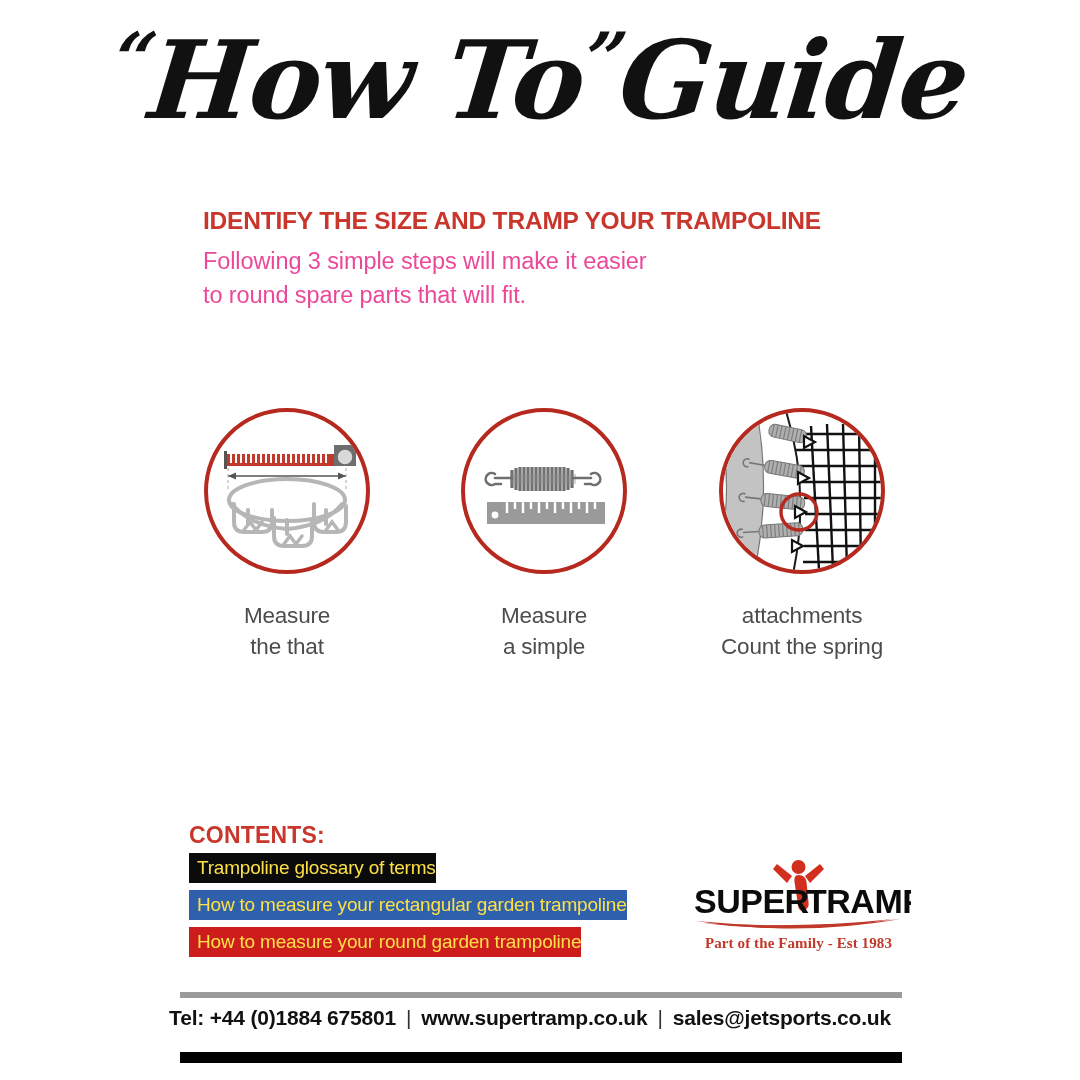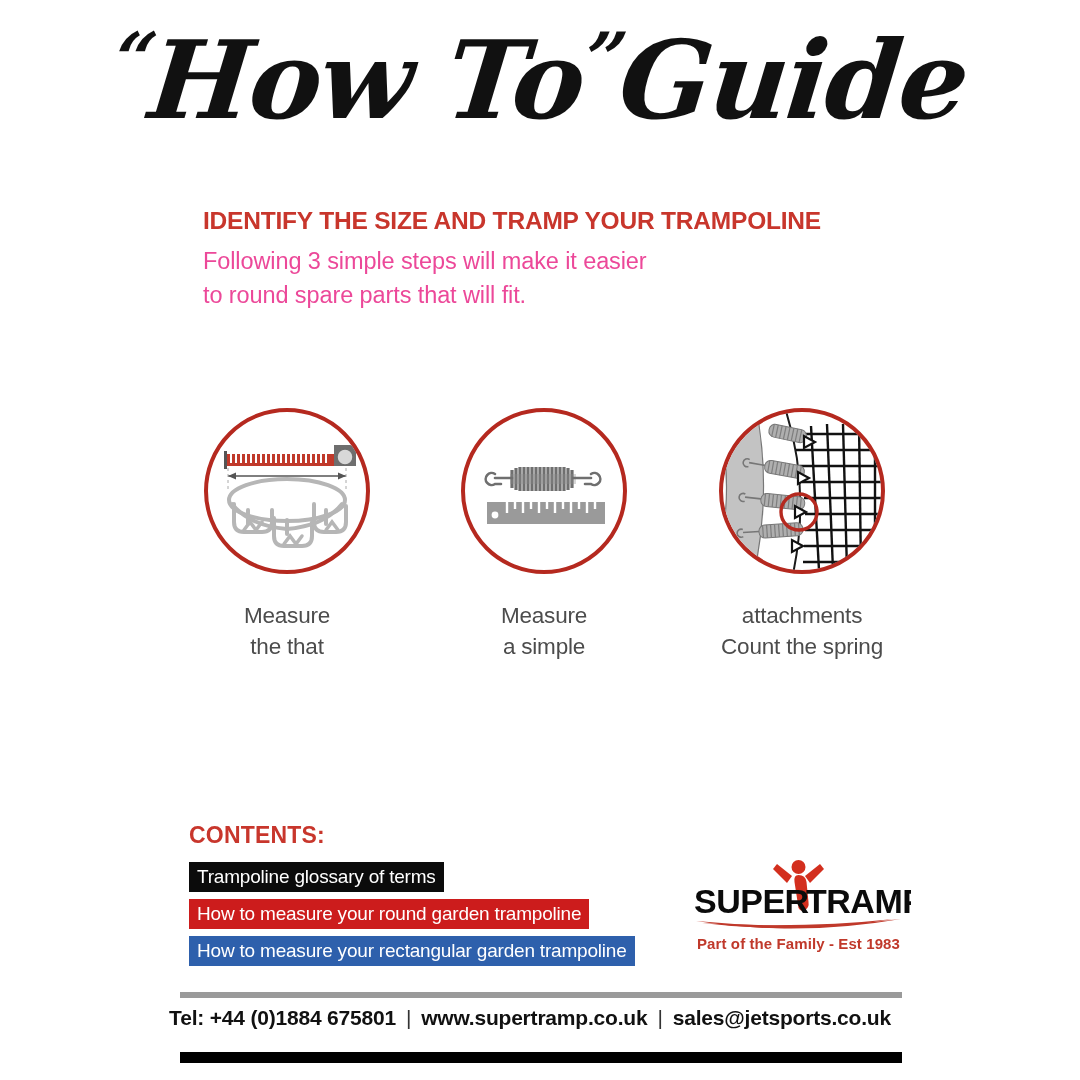--- a/index.html
+++ b/index.html
@@ -71,49 +71,50 @@
     letter-spacing: -0.2px;
   }
 
   
   .contents { position: absolute; left: 189px; top: 822px; }
   .contents-title {
     color: #C8362C;
     font-size: 23px;
     font-weight: 700;
     letter-spacing: 0.2px;
-    margin-bottom: 13px;
+    margin-bottom: 4px;
   }
   .bar {
     display: block;
     width: -moz-fit-content;
     width: fit-content;
-    color: #ffffff;
+    color: #fde047;
     font-size: 19px;
     line-height: 25px;
-    padding: 2px 8px 3px 8px;
+    padding: 2px 0 3px 8px;
     margin-bottom: 7px;
     letter-spacing: -0.2px;
     white-space: nowrap;
   }
   .bar.black { background: #0B0B0B; }
   .bar.red   { background: #CC1C1C; }
   .bar.blue  { background: #2E60AC; }
 
   
   .logo { position: absolute; left: 686px; top: 855px; width: 225px; text-align: center; }
   .logo-mark { position: relative; width: 225px; height: 78px; text-align: right; }
   .logo-mark svg { position: absolute; left: 0; top: 0; }
   .logo-tag {
     color: #C0392B;
     font-size: 15px;
     font-weight: 700;
     letter-spacing: 0.1px;
     margin-top: 2px;
     white-space: nowrap;
+    font-family: Liberation Serif, serif;
   }
 
   
   .rule-top {
     position: absolute; left: 180px; top: 992px;
     width: 722px; height: 6px; background: #9A9A9A;
   }
   .footer-text {
     position: absolute; left: 0; top: 1006px; width: 1060px;
     text-align: center;
@@ -377,22 +378,22 @@
       <div class="caption">
         <div>attachments</div>
         <div>Count the spring</div>
       </div>
     </div>
   </div>
 
   <div class="contents">
     <div class="contents-title">CONTENTS:</div>
     <span class="bar black">Trampoline glossary of terms</span>
+    <span class="bar blue">How to measure your rectangular garden trampoline</span>
     <span class="bar red">How to measure your round garden trampoline</span>
-    <span class="bar blue">How to measure your rectangular garden trampoline</span>
   </div>
 
   <div class="logo">
     <div class="logo-mark">
       <svg width="225" height="78" viewBox="0 0 225 78">
 
         <g fill="#D32F1E">
           <circle cx="112.5" cy="12" r="7"></circle>
           <path d="M112.5 20 q7 0 8 7 l2 20 q1 6 -4 8 q-4 2 -6 -2 l-4 -26 q-1 -7 4 -7z"></path>
           <path d="M106 21 l-15 -12 l-4 5 l14 14 z"></path>

